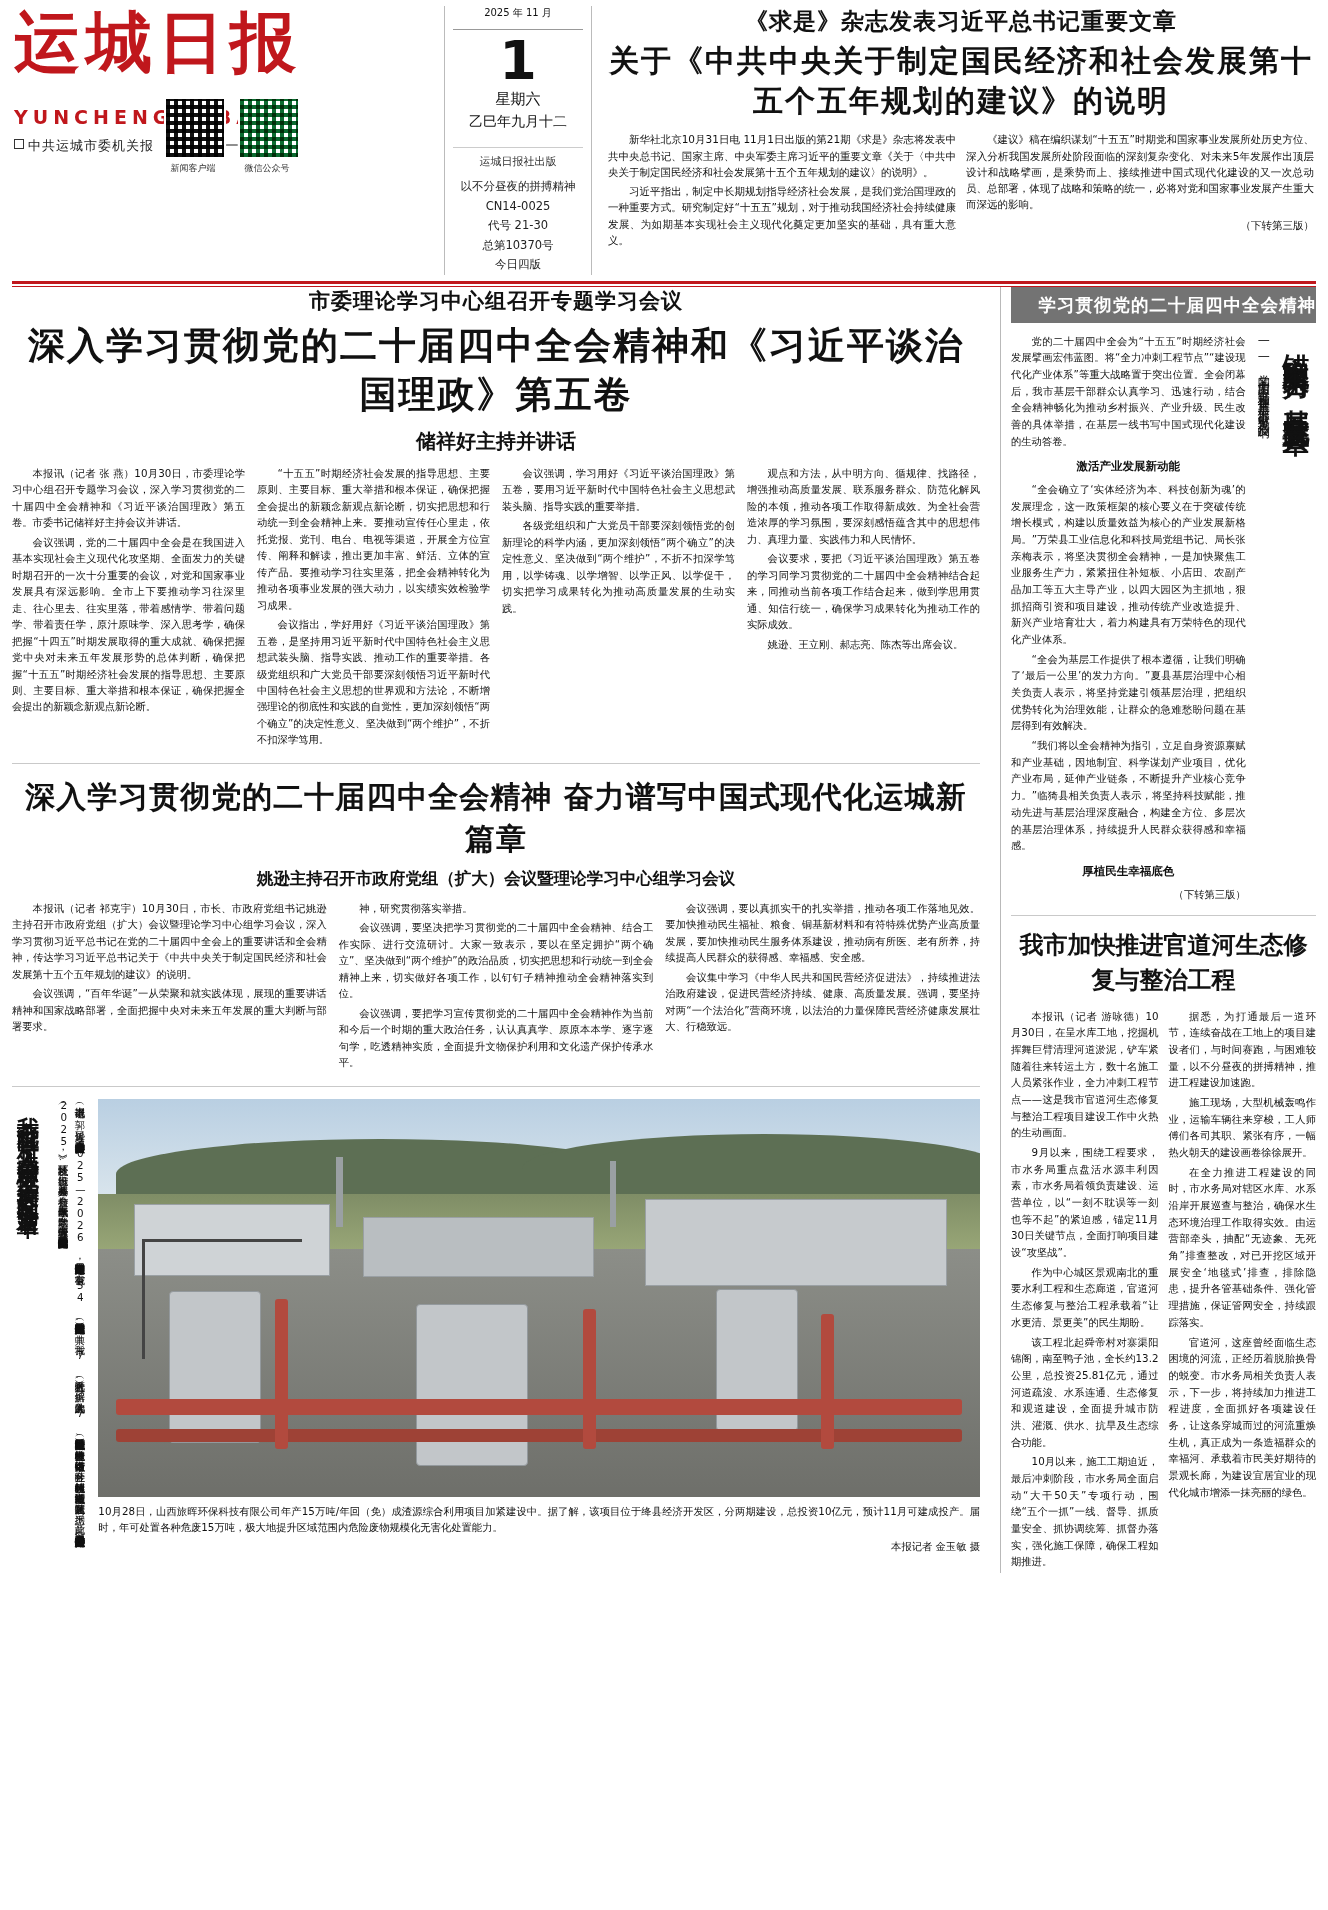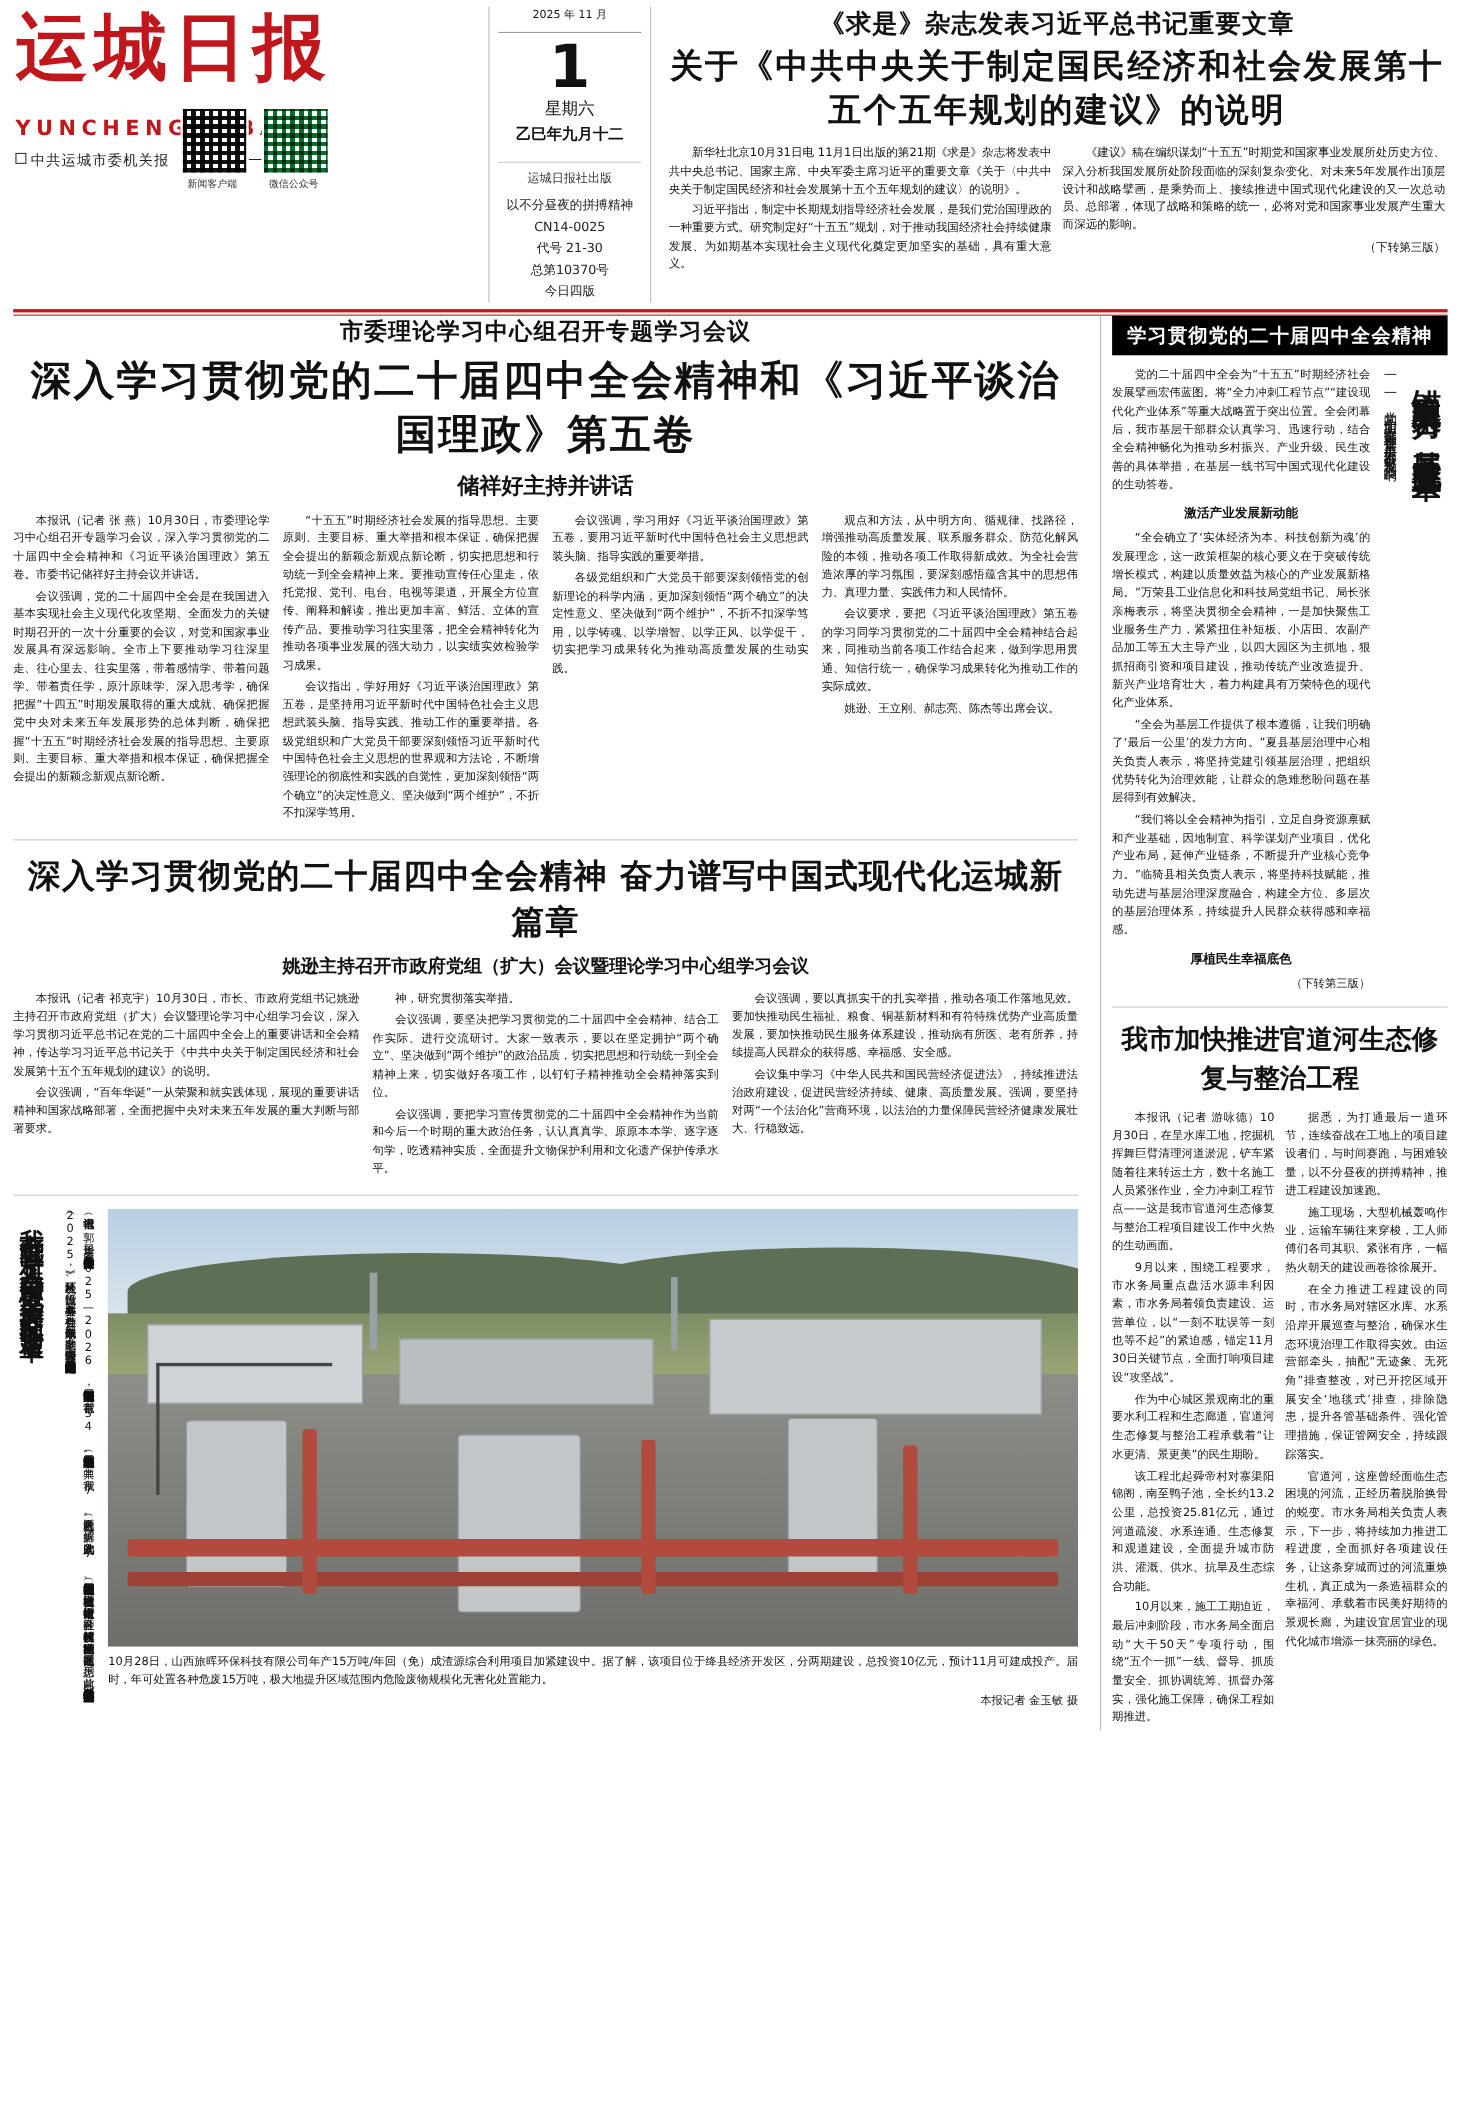--- a/index.html
+++ b/index.html
@@ -16,21 +16,21 @@
 
   .qr-row{display:flex;gap:16px;margin-top:-58px;margin-left:150px;}
   .qr{width:58px;}
   .qr canvas,.qr .qrbox{width:58px;height:58px;}
   .qr .cap{font-size:9px;text-align:center;color:#333;margin-top:2px;}
 
   .date-block{flex:0 0 130px;border-left:1px solid #bbb;border-right:1px solid #bbb;margin:0 10px;padding:0 8px;text-align:center;}
   .date-ym{font-size:10px;border-bottom:1px solid #999;padding-bottom:9px;}
   .date-d{font-size:54px;font-weight:bold;line-height:1;margin:4px 0 2px;}
   .date-w{font-size:15px;}
-  .date-l{font-size:14px;margin-top:4px;font-weight:bold;}
+  .date-l{font-size:14px;margin-top:4px;}
   .date-pub{font-size:11px;color:#333;margin-top:16px;border-top:1px solid #ccc;padding-top:6px;}
   .date-meta{font-size:11.5px;line-height:1.7;color:#222;margin-top:8px;}
 
   .lead-block{flex:1;padding-left:6px;}
   .lead-kicker{font-family:"DejaVu Serif","Liberation Serif",serif;font-size:23px;font-weight:bold;text-align:center;letter-spacing:1px;}
   .lead-title{font-family:"DejaVu Serif","Liberation Serif",serif;font-size:30px;font-weight:bold;text-align:center;line-height:1.34;letter-spacing:2px;margin-top:4px;}
   .lead-cols{display:flex;gap:10px;margin-top:10px;font-size:10.5px;line-height:1.55;text-align:justify;color:#111;}
   .lead-cols .c{flex:1;}
   .lead-cols .c p{margin:0 0 3px;text-indent:2em;}
   .right-note{text-align:right;font-size:10.5px;margin-top:4px;}
@@ -58,21 +58,21 @@
   
   .feature{display:flex;gap:10px;margin-top:12px;}
   .vtitle{writing-mode:vertical-rl;text-orientation:upright;font-family:"DejaVu Serif","Liberation Serif",serif;font-size:22px;font-weight:bold;letter-spacing:4px;line-height:1.5;height:380px;}
   .vcol{font-size:10.3px;line-height:1.62;writing-mode:vertical-rl;text-orientation:upright;height:430px;text-align:justify;}
   .photo-wrap{flex:1;}
   .photo{width:100%;height:398px;position:relative;overflow:hidden;background:linear-gradient(#cfe0ef,#e7eef3);}
   .cap{font-size:10.3px;line-height:1.6;margin-top:6px;text-align:justify;}
   .cap .byline{text-align:right;display:block;margin-top:3px;}
 
   
-  .banner{background:#000000;color:#fff;text-align:center;font-family:"DejaVu Serif","Liberation Serif",serif;font-weight:bold;font-size:17.5px;letter-spacing:1px;padding:6px 0;}
+  .banner{background:#737373;color:#fff;text-align:right;font-family:"DejaVu Serif","Liberation Serif",serif;font-weight:bold;font-size:17.5px;letter-spacing:1px;padding:6px 0;}
   .rbody{display:flex;margin-top:10px;}
   .rtext{flex:1;font-size:10.3px;line-height:1.62;text-align:justify;padding-right:8px;}
   .rtext p{margin:0 0 3px;text-indent:2em;}
   .rtext h4{font-size:11.5px;font-weight:bold;text-align:center;margin:8px 0 5px;}
   .rtitle{writing-mode:vertical-rl;text-orientation:upright;font-family:"DejaVu Serif","Liberation Serif",serif;font-weight:bold;font-size:27px;letter-spacing:3px;line-height:1.45;}
   .rsubtitle{writing-mode:vertical-rl;text-orientation:upright;font-size:12px;letter-spacing:2px;line-height:1.6;margin-right:4px;}
   .rnote{font-size:10.3px;text-align:right;margin-top:6px;}
   .r2-title{text-align:center;font-family:"DejaVu Serif","Liberation Serif",serif;font-size:24px;font-weight:bold;line-height:1.45;margin-top:6px;}
   .r2-cols{display:flex;gap:10px;margin-top:10px;font-size:10.3px;line-height:1.62;text-align:justify;}
   .r2-cols .c{flex:1;}

